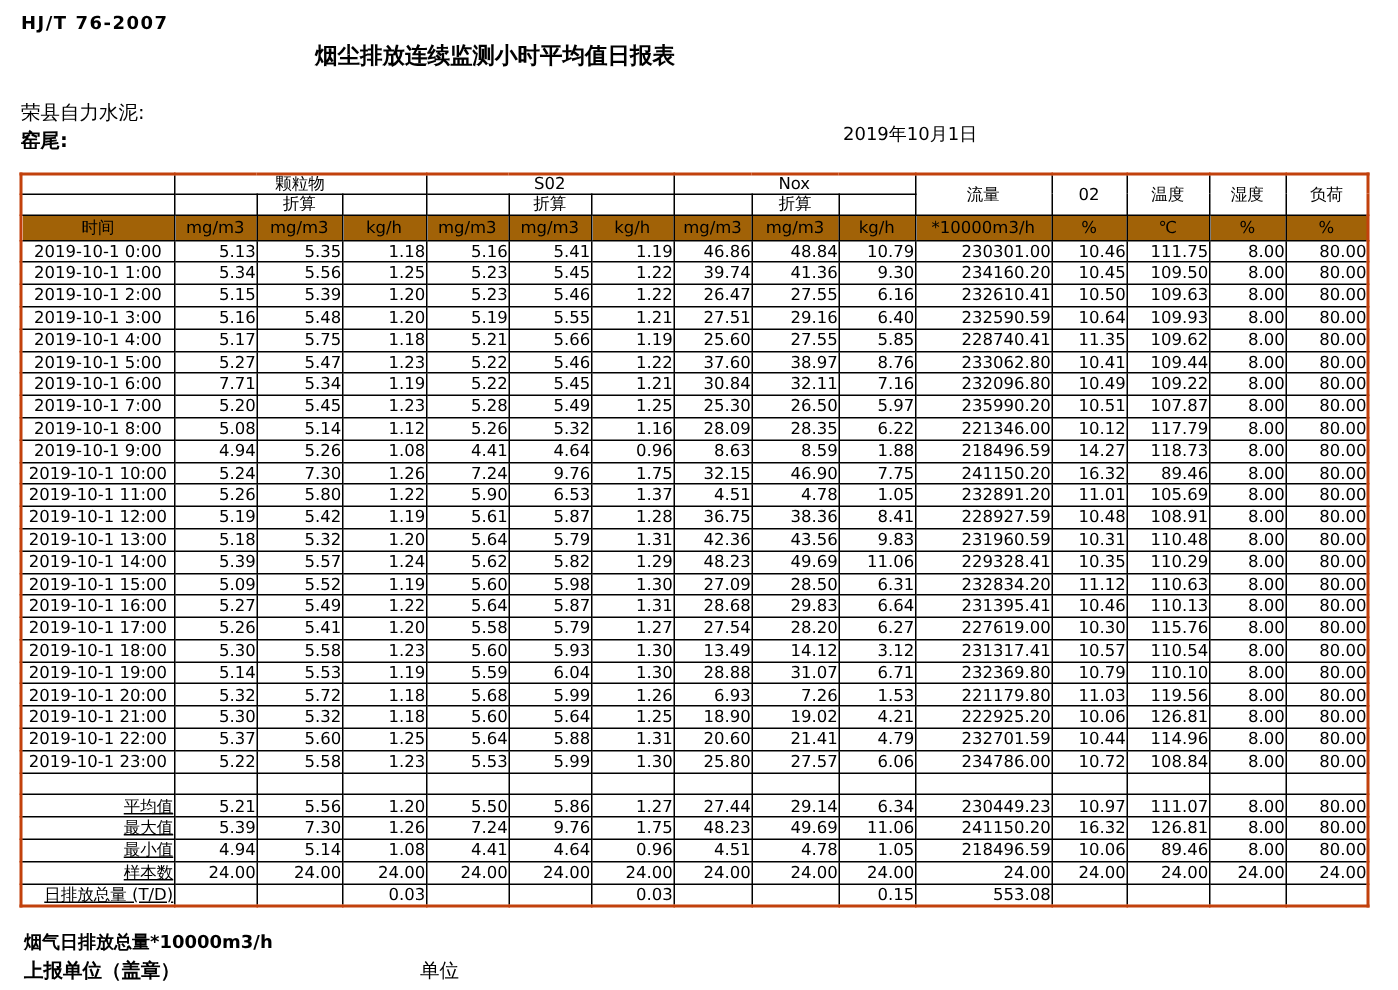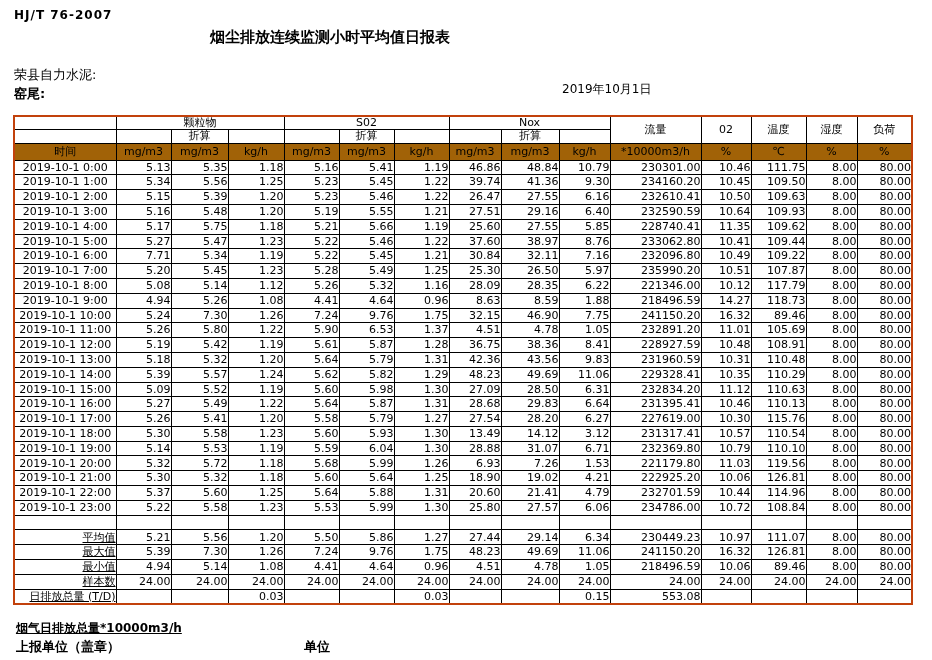--- a/index.html
+++ b/index.html
@@ -15,23 +15,23 @@
   #report-table th,#report-table td{border:1px solid #000;padding:0;overflow:hidden;
       font-size:11px;line-height:1.05;font-weight:normal;white-space:nowrap;}
   thead tr.r1{height:13px;} thead tr.r2{height:14px;} thead tr.r3{height:17px;}
   thead th{text-align:center;}
   tr.r1 th, tr.r2 th{font-size:12px;}
   tr.r3 th{background:#a16207;border-bottom:2px solid #000;font-size:11px;}
   tbody tr{height:14.8px;}
   td.time{text-align:center;padding-right:5px;font-size:11px;}
   td.num{text-align:right;padding-right:8px;font-size:11px;}
   td.sumlabel{text-align:right;padding-right:3px;text-decoration:underline;font-size:11.5px;}
-  #f1{left:16px;top:620px;font-size:12px;font-weight:bold;text-decoration:underline;}
+  #f1{left:16px;top:620px;font-size:12px;font-weight:bold;}
   #f2{left:16px;top:638px;font-size:13px;font-weight:bold;}
-  #f3{left:280px;top:638px;font-size:13px;font-weight:bold;margin-left:24px;}
+  #f3{left:280px;top:638px;font-size:13px;font-weight:normal;}
 </style>
 </head>
 <body>
 
 <div class="abs" id="std">HJ/T  76-2007</div>
 <div class="abs" id="title">烟尘排放连续监测小时平均值日报表</div>
 <div class="abs" id="company">荣县自力水泥:</div>
 <div class="abs" id="kiln">窑尾:</div>
 <div class="abs" id="date">2019年10月1日</div>
 

